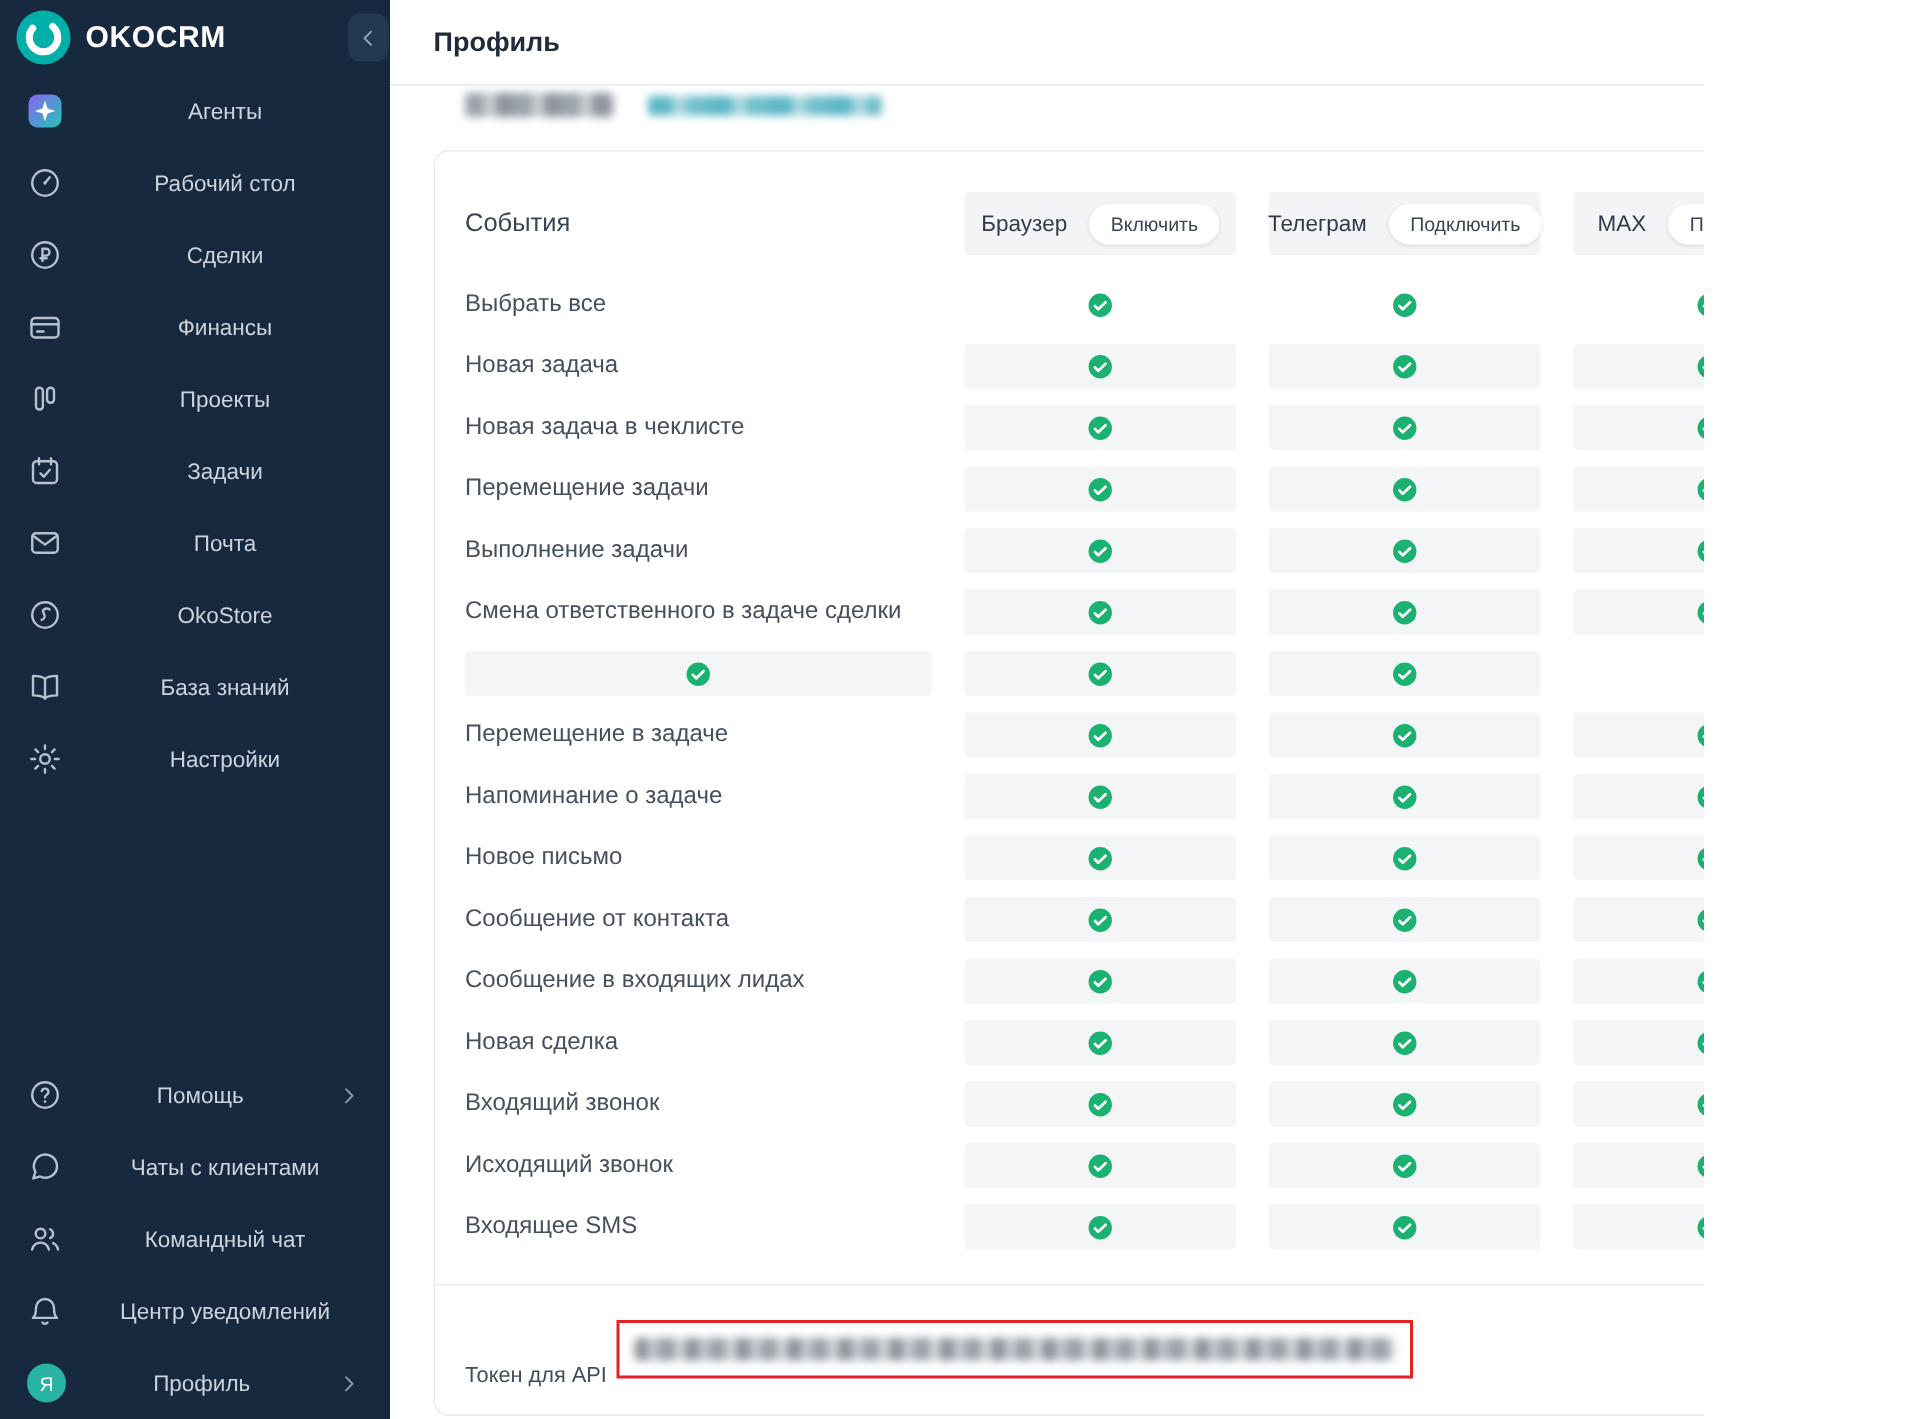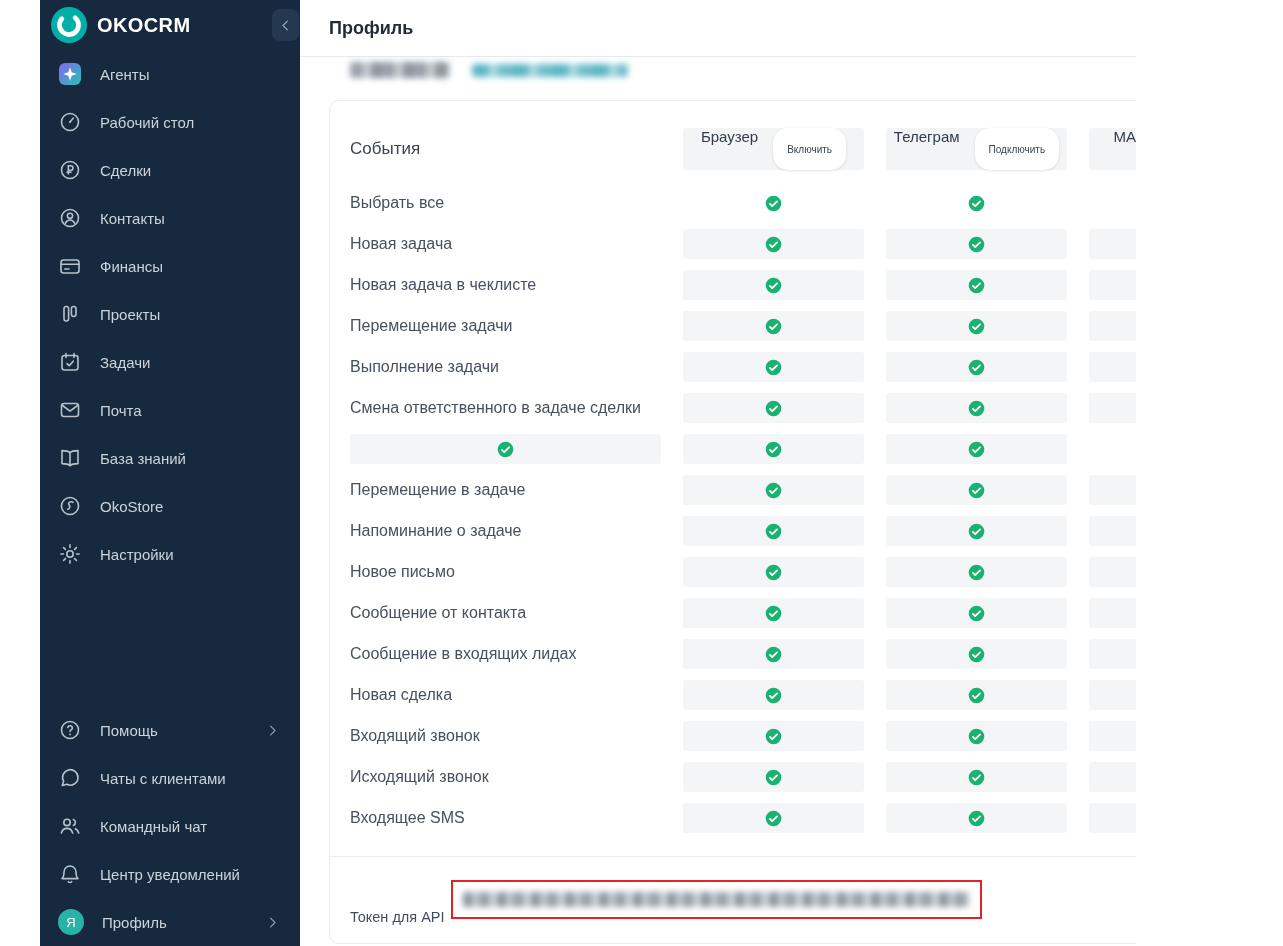--- a/index.html
+++ b/index.html
@@ -9,40 +9,40 @@
     --green: #1bb271;
     --red: #e32127;
     --sidebar-bg: #16293e;
   }
   html, body { margin: 0; padding: 0; }
   body {
     width: 1283px; height: 946px; overflow: hidden;
     font-family: "Liberation Sans", "DejaVu Sans", sans-serif;
     background: #fff; color: #333;
   }
-  .app { display: flex; width: 1136px; height: 946px; padding-left: 40px; }
+  .app { display: flex; width: 1136px; height: 946px; }
 
   
   .sidebar {
     width: 260px; min-width: 260px; height: 100%;
     background: var(--sidebar-bg); position: relative; color: #ccd3dc;
   }
   .logo-row { height: 50px; display: flex; align-items: center; padding-left: 10px; position: relative; }
   .logo-mark { display: flex; }
   .logo-text { font-size: 20px; font-weight: 700; color: #fff; margin-left: 9px; letter-spacing: .4px; }
   .collapse-btn {
     position: absolute; right: 1px; top: 9px; width: 27px; height: 32px;
     background: #24394f; border: none; border-radius: 8px;
     display: flex; align-items: center; justify-content: center;
     color: #93a5ba; cursor: pointer; padding: 0;
   }
   .nav-item {
     height: 48px; display: flex; align-items: center;
     padding: 0 20px 0 18px; gap: 18px; font-size: 15px;
-    color: #ccd3dc; cursor: pointer; white-space: nowrap;
+    color: #ccd3dc; cursor: pointer; white-space: nowrap; text-align: center;
   }
   .ni-icon { width: 24px; height: 24px; display: flex; align-items: center; justify-content: center; color: #b6c1cd; flex: none; }
   .ni-label { flex: 1; overflow: hidden; text-overflow: ellipsis; }
   .ni-chevron { display: flex; color: #8c9cb0; flex: none; }
   .nav-bottom { position: absolute; bottom: 0; left: 0; right: 0; }
   .avatar {
     width: 26px; height: 26px; border-radius: 50%; flex: none;
     background: #29b2a6; color: #fff; font-size: 13px;
     display: flex; align-items: center; justify-content: center;
   }
@@ -76,26 +76,26 @@
   .events-grid { padding: 27px 0 12px 20px; }
   .egrid-row {
     display: grid;
     grid-template-columns: 311px 181px 181px 181px;
     column-gap: 22px; align-items: center; margin-bottom: 11px;
   }
   .egrid-head { margin-bottom: 18px; }
   .events-title { font-size: 17px; color: #3a4452; }
   .col-head {
     height: 42px; background: #f3f4f6; border-radius: 3px;
-    display: flex; justify-content: center; gap: 15px;
+    display: flex; align-items: center; justify-content: center; gap: 15px;
   }
   .col-name { font-size: 15px; font-weight: 500; color: #313c4b; }
   .pill-btn {
     background: #fff; border: none; border-radius: 15px;
-    padding: 6px 14px; font-size: 10px; color: #3b4554;
+    padding: 6px 14px; font-size: 13px; color: #3b4554;
     font-family: inherit; box-shadow: 0 1px 3px rgba(20,30,50,.12);
     cursor: pointer; white-space: nowrap;
   }
   .row-label { font-size: 16px; color: #47505e; }
   .cell-check {
     height: 30px; border-radius: 3px;
     display: flex; align-items: center; justify-content: center; cursor: pointer;
   }
   .cell-check.striped { background: #f4f5f7; }
   .check { display: flex; color: var(--green); }
@@ -168,30 +168,20 @@
               <circle cx="12" cy="12" r="8.5"></circle>
               <path d="M10.3 16V7.8h2.4a2.3 2.3 0 0 1 0 4.6h-2.4"></path>
               <path d="M9 14.2h4"></path>
             </svg>
           </span>
           <span class="ni-label">Сделки</span>
         </div>
         <div class="nav-item">
           <span class="ni-icon">
             <svg width="24" height="24" viewBox="0 0 24 24" fill="none" stroke="currentColor" stroke-width="1.6" stroke-linecap="round" stroke-linejoin="round">
-              <circle cx="12" cy="12" r="8.5"></circle>
-              <circle cx="12" cy="9.8" r="2.6"></circle>
-              <path d="M7.4 17.1c.9-2 2.7-3.1 4.6-3.1s3.7 1.1 4.6 3.1"></path>
-            </svg>
-          </span>
-          <span class="ni-label">Контакты</span>
-        </div>
-        <div class="nav-item">
-          <span class="ni-icon">
-            <svg width="24" height="24" viewBox="0 0 24 24" fill="none" stroke="currentColor" stroke-width="1.6" stroke-linecap="round" stroke-linejoin="round">
               <rect x="3" y="6" width="18" height="13" rx="2.5"></rect>
               <path d="M3 10.2h18"></path>
               <path d="M6.8 15h4.2"></path>
             </svg>
           </span>
           <span class="ni-label">Финансы</span>
         </div>
         <div class="nav-item">
           <span class="ni-icon">
             <svg width="24" height="24" viewBox="0 0 24 24" fill="none" stroke="currentColor" stroke-width="1.6" stroke-linecap="round" stroke-linejoin="round">
@@ -216,34 +206,34 @@
             <svg width="24" height="24" viewBox="0 0 24 24" fill="none" stroke="currentColor" stroke-width="1.6" stroke-linecap="round" stroke-linejoin="round">
               <rect x="3.5" y="5.5" width="17" height="13" rx="2.5"></rect>
               <path d="M4.5 7.5l7.5 5.6 7.5-5.6"></path>
             </svg>
           </span>
           <span class="ni-label">Почта</span>
         </div>
         <div class="nav-item">
           <span class="ni-icon">
             <svg width="24" height="24" viewBox="0 0 24 24" fill="none" stroke="currentColor" stroke-width="1.6" stroke-linecap="round" stroke-linejoin="round">
+              <circle cx="12" cy="12" r="8.5"></circle>
+              <path d="M15 8.3c-2.6-1.5-5.1.2-4 2.2s1.4 3.7-1.2 4.8"></path>
+            </svg>
+          </span>
+          <span class="ni-label">OkoStore</span>
+        </div>
+        <div class="nav-item">
+          <span class="ni-icon">
+            <svg width="24" height="24" viewBox="0 0 24 24" fill="none" stroke="currentColor" stroke-width="1.6" stroke-linecap="round" stroke-linejoin="round">
               <path d="M12 6.6c-1.5-1.5-3.5-2-8-2v13c4.5 0 6.5.5 8 2 1.5-1.5 3.5-2 8-2v-13c-4.5 0-6.5.5-8 2z"></path>
               <path d="M12 6.6v13"></path>
             </svg>
           </span>
           <span class="ni-label">База знаний</span>
-        </div>
-        <div class="nav-item">
-          <span class="ni-icon">
-            <svg width="24" height="24" viewBox="0 0 24 24" fill="none" stroke="currentColor" stroke-width="1.6" stroke-linecap="round" stroke-linejoin="round">
-              <circle cx="12" cy="12" r="8.5"></circle>
-              <path d="M15 8.3c-2.6-1.5-5.1.2-4 2.2s1.4 3.7-1.2 4.8"></path>
-            </svg>
-          </span>
-          <span class="ni-label">OkoStore</span>
         </div>
         <div class="nav-item">
           <span class="ni-icon">
             <svg width="24" height="24" viewBox="0 0 24 24" fill="none" stroke="currentColor" stroke-width="1.6" stroke-linecap="round" stroke-linejoin="round">
               <circle cx="12" cy="12" r="3.2"></circle>
               <path d="M12 2.9v2.5M12 18.6v2.5M2.9 12h2.5M18.6 12h2.5M5.6 5.6l1.8 1.8M16.6 16.6l1.8 1.8M18.4 5.6l-1.8 1.8M7.4 16.6l-1.8 1.8"></path>
             </svg>
           </span>
           <span class="ni-label">Настройки</span>
         </div>

